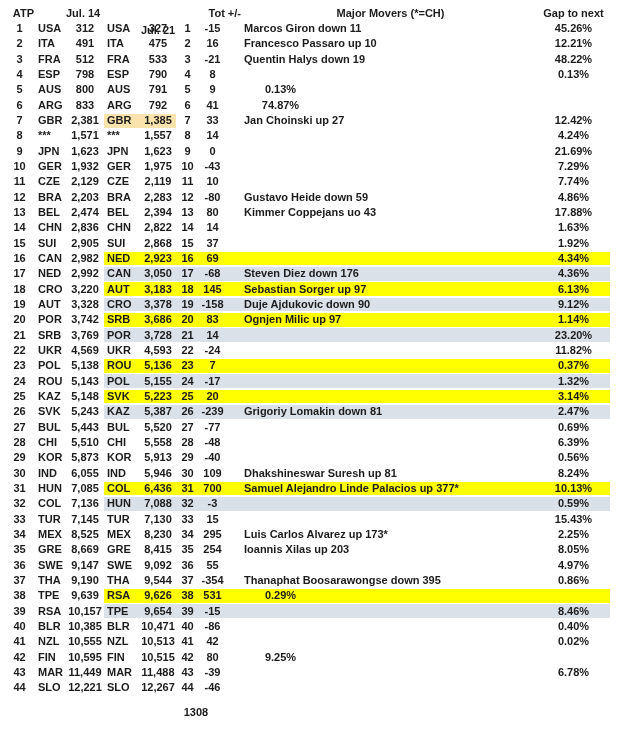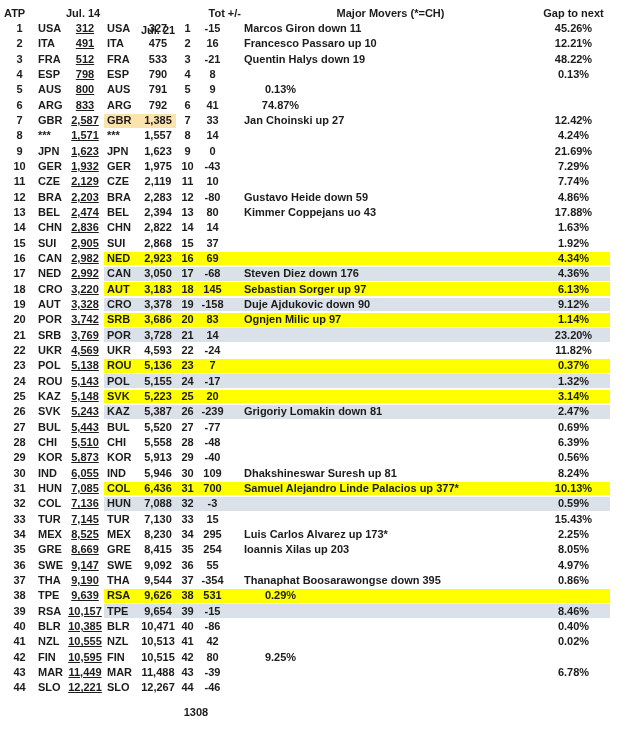--- a/index.html
+++ b/index.html
@@ -7,38 +7,38 @@
     width:617px;height:731px;background:#ffffff;position:relative;overflow:hidden;
     font-family:"Liberation Sans",sans-serif;font-weight:bold;font-size:11px;
     color:#1c1c1c;line-height:1;
   }
   .row{display:flex;align-items:center;height:15.34px;width:617px;}
   .cell{display:block;white-space:nowrap;}
   
   .rank{width:34px;text-align:center;padding-left:5px;box-sizing:border-box;}
   .sp4{width:4px;}
   .c14{width:28px;text-align:left;}
-  .v14{width:38px;text-align:center;text-decoration:underline;}
+  .v14{width:38px;text-align:center;}
   .hl{display:flex;align-items:center;height:13.8px;width:506px;}
   .jul21{display:flex;align-items:center;height:100%;width:72px;}
   .sp3{width:3px;}
   .c21{width:33px;text-align:left;}
   .v21{width:36px;text-align:center;}
   .tot{width:23px;text-align:center;}
   .pm{width:27px;text-align:center;}
   .sp18{width:18px;}
   .mover{width:293px;text-align:left;}
   .gap{width:73px;text-align:center;}
   .sp7{width:7px;}
   .hl-up{background:var(--hl-up,#FFFF00);}
   .hl-down{background:var(--hl-down,#DBE1E9);}
   .cell-orange{background:var(--hl-cell,#FBE3AD);}
   
   .header-row{position:absolute;top:5px;left:0;height:17px;}
-  .h-rank{width:34px;padding-left:4px;box-sizing:border-box;text-align:left;}
+  .h-rank{width:34px;padding-left:4px;box-sizing:border-box;text-align:right;}
   .h-sp4{width:4px;}
   .h-c14{width:28px;}
   .h-v14{width:38px;text-align:left;}
   .h-sp3{width:3px;}
   .h-c21{width:33px;}
   .h-v21{width:36px;text-align:center;margin-top:34px;}
   .h-totpm{width:68px;text-align:right;padding-right:3px;box-sizing:border-box;}
   .h-mover{width:293px;text-align:center;}
   .h-gap{width:73px;text-align:center;}
   .h-sp7{width:7px;}
@@ -178,21 +178,21 @@
       <span class="sp18"></span>
       <span class="cell gap">74.87%</span>
     </div>
     <span class="sp7"></span>
   </div>
 
   <div class="row">
     <span class="cell rank">7</span>
     <span class="sp4"></span>
     <span class="cell c14">GBR</span>
-    <span class="cell v14">2,587</span>
+    <span class="cell v14">2,381</span>
     <div class="hl">
       <div class="jul21 cell-orange">
         <span class="sp3"></span>
         <span class="cell c21">GBR</span>
         <span class="cell v21">1,385</span>
       </div>
       <span class="cell tot">7</span>
       <span class="cell pm">33</span>
       <span class="sp18"></span>
       <span class="cell mover">Jan Choinski up 27</span>

